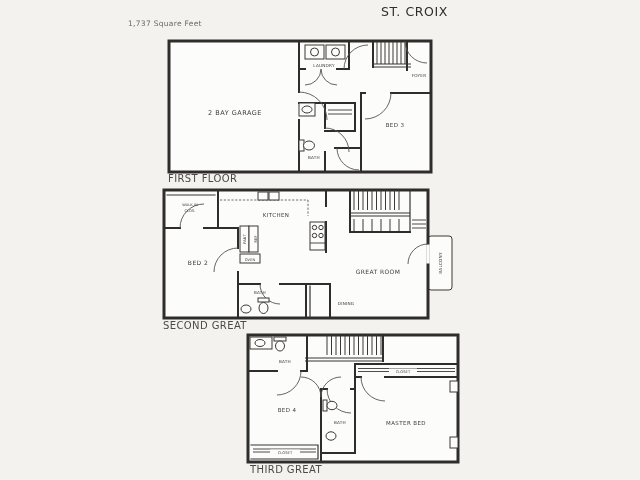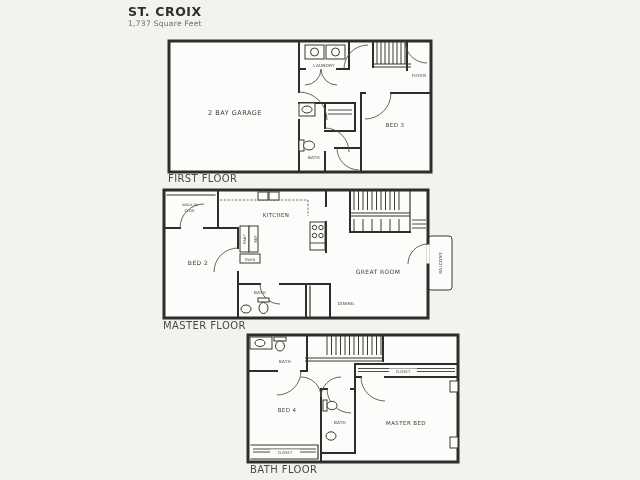--- a/index.html
+++ b/index.html
@@ -1,19 +1,19 @@
 <!DOCTYPE html>
 <html><head>
 <meta charset="utf-8">
 <style>
   html,body{margin:0;padding:0;background:#e9e8e5;}
   .stage{position:relative;width:640px;height:480px;background:#f3f2ef;overflow:hidden;
          font-family:"DejaVu Sans","Liberation Sans",sans-serif;}
-  .title{position:absolute;left:128px;top:4px;width:320px;text-align:left;
-         font-size:12.5px;font-weight:700;letter-spacing:.6px;color:#2f2e2c;}
+  .title{position:absolute;left:128px;top:4px;width:320px;text-align:right;
+         font-size:12.5px;font-weight:400;letter-spacing:.6px;color:#2f2e2c;}
   .subtitle{position:absolute;left:128px;top:19px;width:320px;text-align:left;
          font-size:7.5px;color:#6a6965;letter-spacing:.3px;}
   .caption{position:absolute;font-size:10px;color:#4a4946;letter-spacing:.4px;}
   .cap1{left:168px;top:173px;} .cap2{left:163px;top:320px;} .cap3{left:250px;top:464px;}
   svg.floor{position:absolute;overflow:visible;}
   .f1{left:165px;top:36px;width:270px;height:146px;}
   .f2{left:158px;top:186px;width:306px;height:146px;}
   .f3{left:243px;top:331px;width:222px;height:148px;}
   .plan-bg{fill:#fcfcfa;stroke:#2e2d2b;stroke-width:3;}
   .wall{stroke:#2e2d2b;stroke-width:2;fill:none;stroke-linecap:square;}
@@ -153,21 +153,21 @@
     <text class="room" x="40" y="79" text-anchor="middle">BED 2</text>
     <text class="room-md" x="118" y="31" text-anchor="middle">KITCHEN</text>
     <text class="tiny" transform="rotate(-90 86.5 53)" x="86.5" y="54.5" text-anchor="middle">PANT</text>
     <text class="tiny" transform="rotate(-90 95.5 53)" x="95.5" y="56.5" text-anchor="middle">REF</text>
     <text class="tiny" x="92" y="74.5" text-anchor="middle">OVEN</text>
     <text class="room" x="220" y="88" text-anchor="middle">GREAT ROOM</text>
     <text class="room-sm" x="188" y="119" text-anchor="middle">DINING</text>
     <text class="room-sm" x="102" y="108" text-anchor="middle">BATH</text>
     <text class="room-sm" transform="rotate(-90 282 77)" x="282" y="78.5" text-anchor="middle">BALCONY</text>
   </svg>
-  <div class="caption cap2">MASTER FLOOR</div>
+  <div class="caption cap2">SECOND GREAT</div>
 
   <svg class="floor f3" viewBox="0 0 222 148">
     <rect class="plan-bg" x="5" y="4" width="210" height="127"></rect>
     <rect class="fix" x="207" y="50" width="8" height="11"></rect>
     <rect class="fix" x="207" y="106" width="8" height="11"></rect>
     <g class="wall">
       <path d="M 5,40 H 34 M 58,40 H 64
                M 64,4 V 40
                M 78,58 H 84 M 108,58 H 112
                M 78,58 V 131
@@ -209,15 +209,15 @@
     </g>
     <rect class="lblbg" x="146" y="37.5" width="28" height="6"></rect>
     <rect class="lblbg" x="27" y="118.5" width="30" height="6"></rect>
     <text class="room-sm" x="42" y="32" text-anchor="middle">BATH</text>
     <text class="room-md" x="44" y="81" text-anchor="middle">BED 4</text>
     <text class="room-sm" x="97" y="93" text-anchor="middle">BATH</text>
     <text class="room-md" x="163" y="94" text-anchor="middle">MASTER BED</text>
     <text class="tiny" x="160" y="41.5" text-anchor="middle">CLOSET</text>
     <text class="tiny" x="42" y="122.5" text-anchor="middle">CLOSET</text>
   </svg>
-  <div class="caption cap3">BATH FLOOR</div>
+  <div class="caption cap3">THIRD GREAT</div>
 
 </div>
 
 </body></html>

